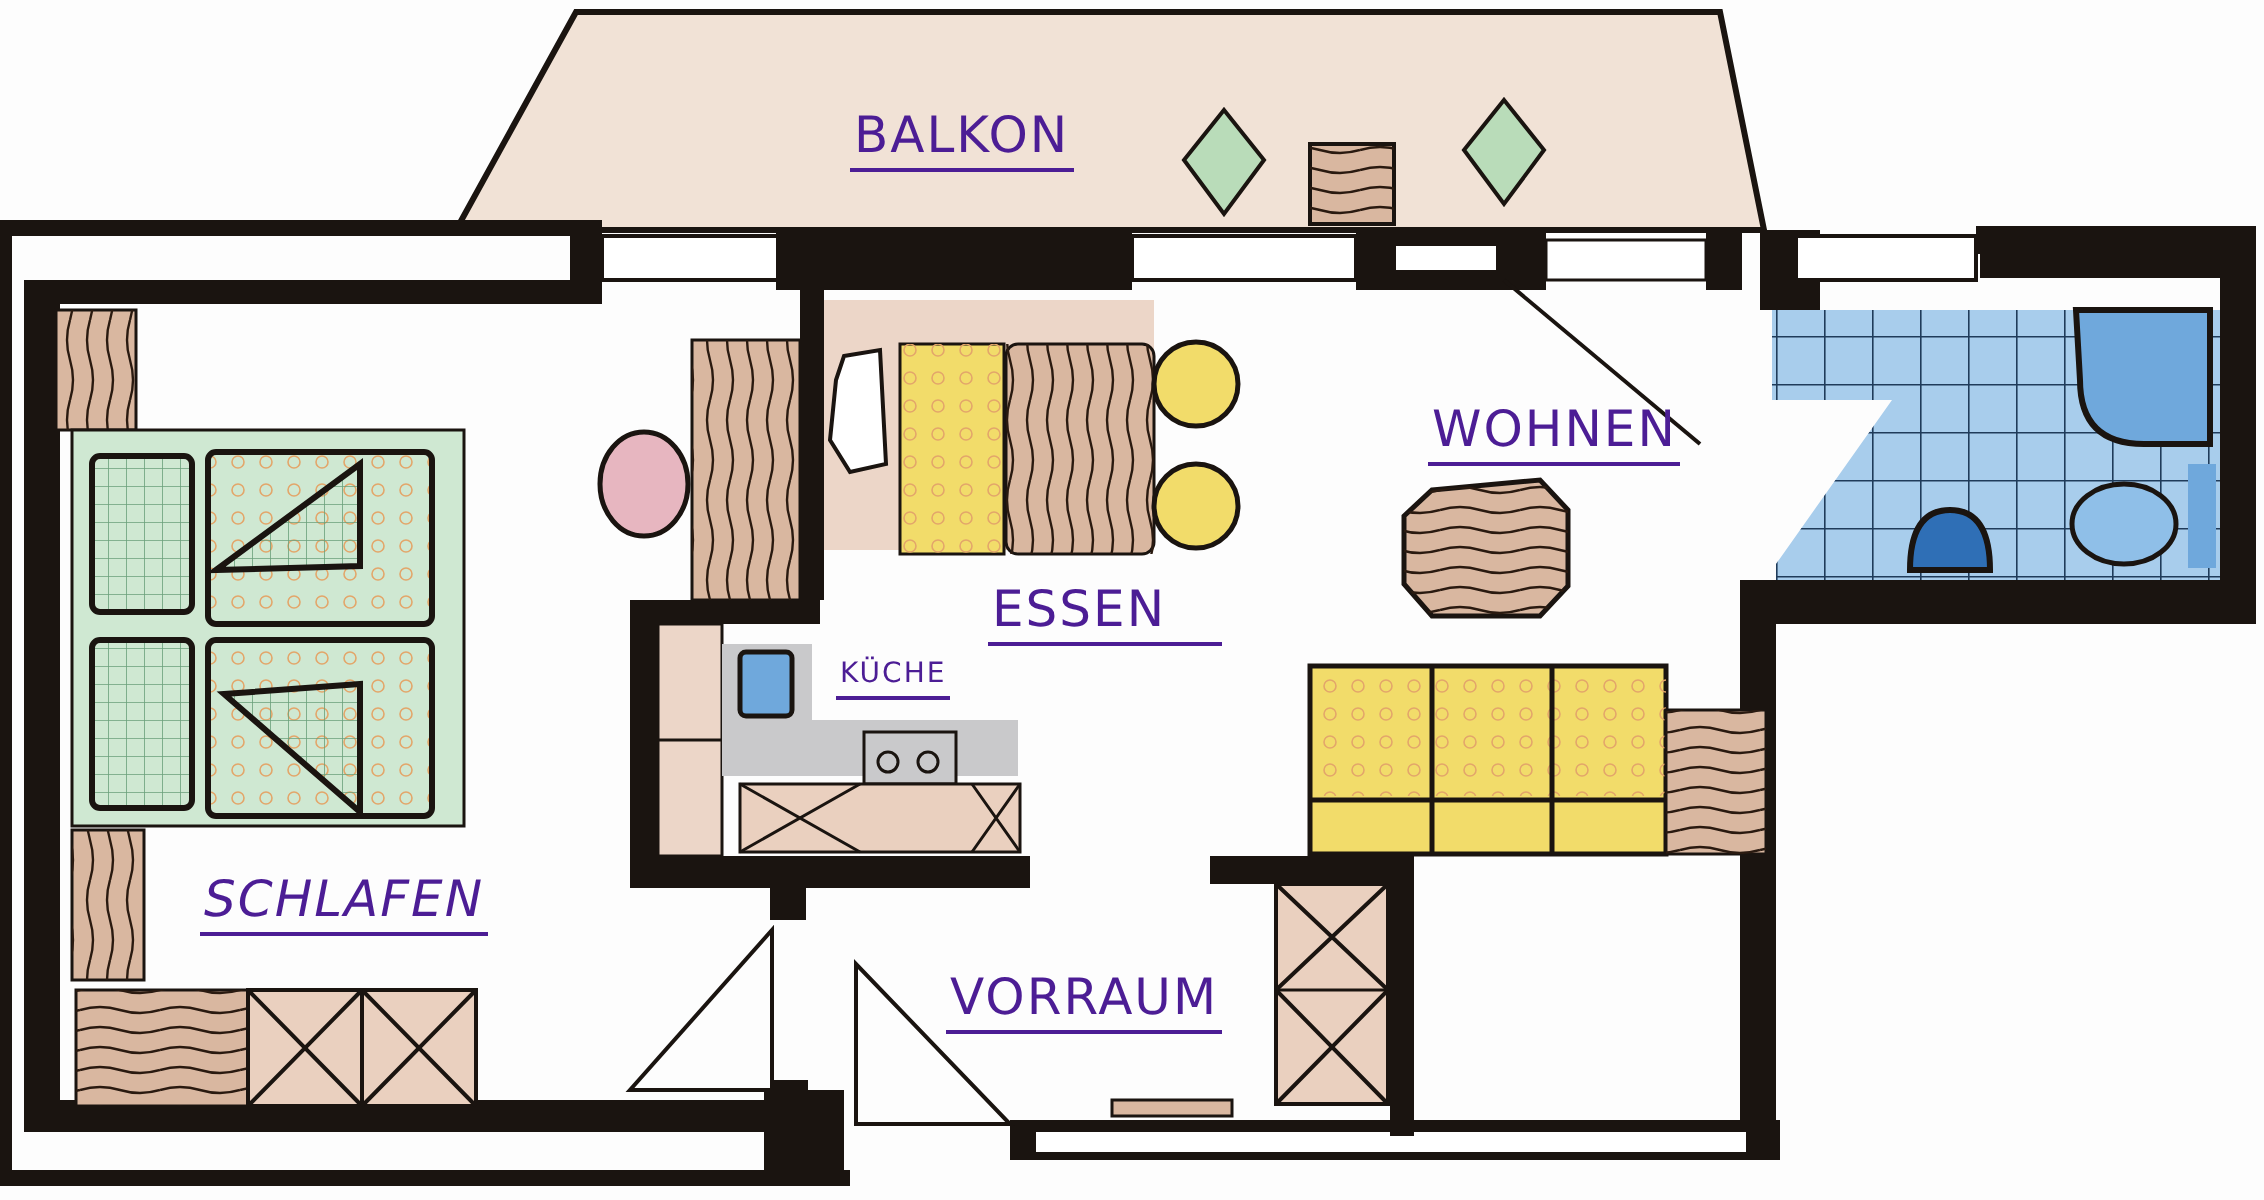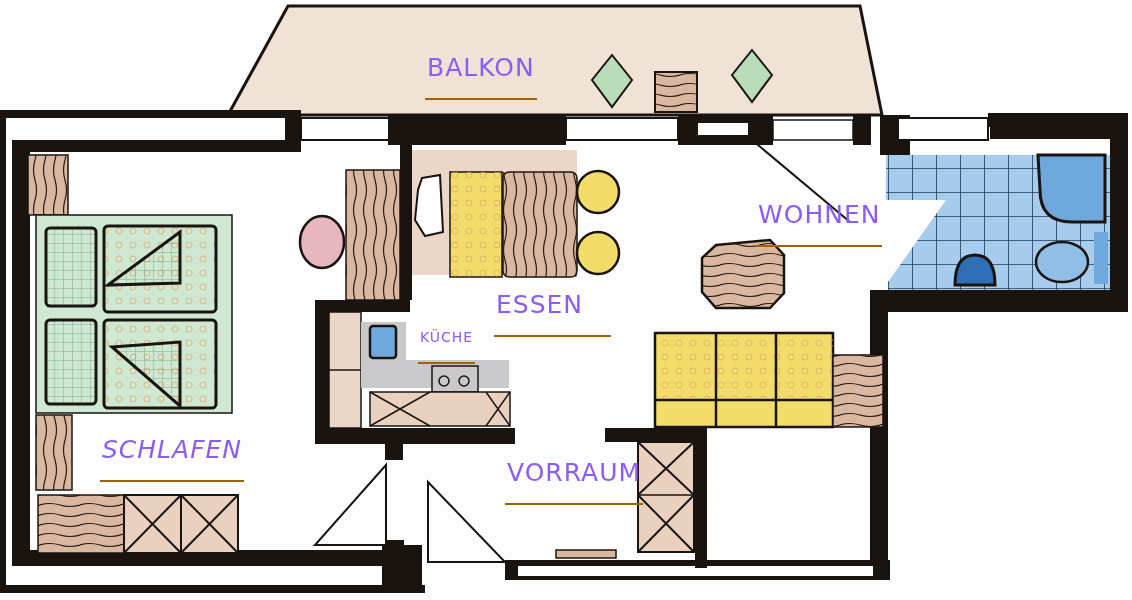--- a/index.html
+++ b/index.html
@@ -1,18 +1,18 @@
 <!DOCTYPE html>
 <html><head>
 <meta charset="utf-8">
 <style>
   html,body{margin:0;padding:0;background:#fdfdfd;}
   body{width:1132px;height:600px;overflow:hidden;position:relative;font-family:"DejaVu Sans",sans-serif;}
   svg{position:absolute;left:0;top:0;}
-  .lbl{position:absolute;font-family:"DejaVu Sans",sans-serif;color:#8b5cf6;font-size:25px;letter-spacing:1px;border-bottom:2px solid #a16207;padding:0 2px 18px 2px;line-height:1;white-space:nowrap;}
+  .lbl{position:absolute;font-family:"DejaVu Sans",sans-serif;color:#4c1d95;font-size:25px;letter-spacing:1px;border-bottom:2px solid #4c1d95;padding:0 2px 4px 2px;line-height:1;white-space:nowrap;}
   .wall{fill:#1a1410;}
 </style>
 </head>
 <body>
 
 <svg width="1132" height="600" viewBox="0 0 1132 600">
   <defs>
     <pattern id="grid" width="9" height="9" patternUnits="userSpaceOnUse">
       <path d="M9 0H0V9" fill="none" stroke="#6aa07a" stroke-width="0.8"></path>
     </pattern>
@@ -148,17 +148,17 @@
     <polygon points="886,155 1110,155 1110,290 888,290 888,282 946,200 886,200" fill="#a8cdec"></polygon>
     <polygon points="886,155 1110,155 1110,290 888,290 888,282 946,200 886,200" fill="url(#tiles)"></polygon>
     <path d="M1038 155 H1105 V222 H1072 Q1040 222 1040 190 Z" fill="#6fa8dc" stroke="#1a1410" stroke-width="3"></path>
     <ellipse cx="1062" cy="262" rx="26" ry="20" fill="#8fbfe8" stroke="#1a1410" stroke-width="2.5"></ellipse>
     <rect x="1094" y="232" width="14" height="52" fill="#6fa8dc"></rect>
     <path d="M955 285 Q955 255 975 255 Q995 255 995 285 Z" fill="#2f6fb6" stroke="#1a1410" stroke-width="3"></path>
   </g>
 </svg>
 
 <div class="lbl" style="left:425px;top:55px;">BALKON</div>
-<div class="lbl" style="left:756px;top:202px;">WOHNEN</div>
+<div class="lbl" style="left:714px;top:202px;">WOHNEN</div>
 <div class="lbl" style="left:494px;top:292px;padding-right:28px;text-align:right;">ESSEN</div>
 <div class="lbl" style="left:418px;top:330px;font-size:14px;">KÜCHE</div>
 <div class="lbl" style="left:100px;top:437px;font-style:italic;">SCHLAFEN</div>
-<div class="lbl" style="left:473px;top:460px;margin-left:32px;">VORRAUM</div>
+<div class="lbl" style="left:473px;top:486px;">VORRAUM</div>
 
 </body></html>

